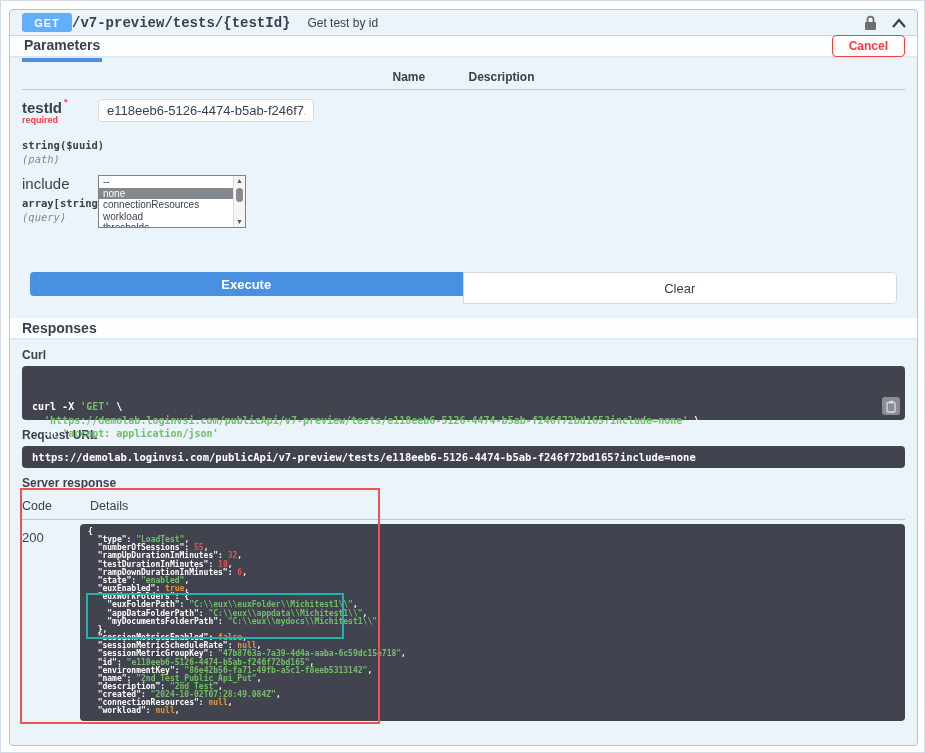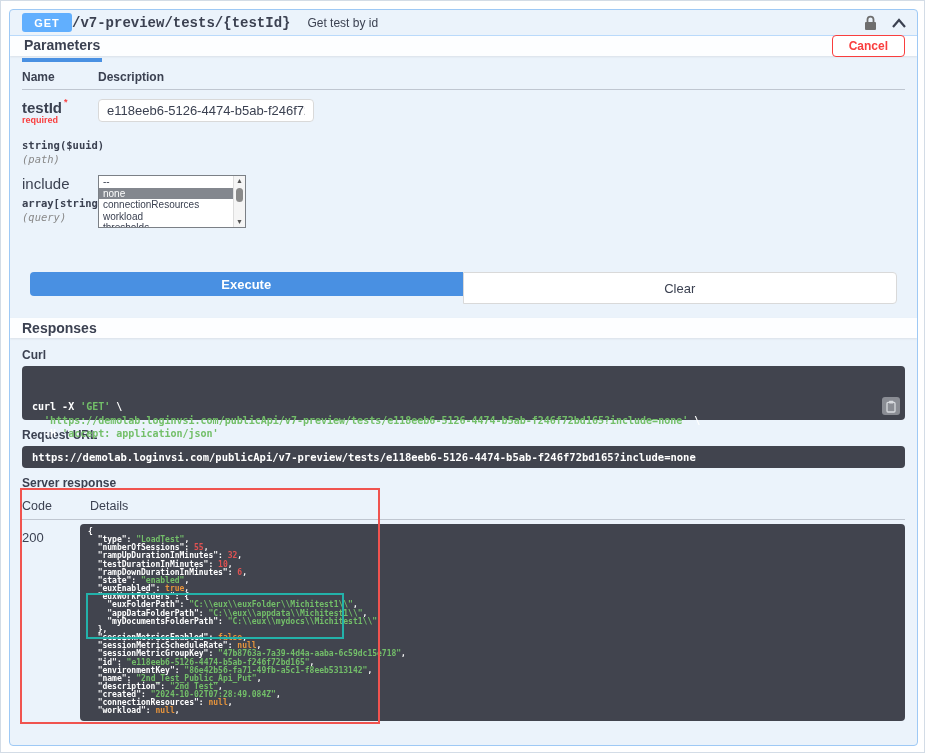--- a/index.html
+++ b/index.html
@@ -29,21 +29,21 @@
   .tabttl { font-size:14px; font-weight:600; color:#3b4151; }
   .tab-params { height:30px; display:flex; align-items:center; border-bottom:4px solid var(--execute_blue,#4990e2);
                 padding:0 2px; margin-bottom:-1px; }
   .btn-cancel { background:#fff; border:1px solid var(--cancel_red,#f93e3e); color:var(--cancel_red,#f93e3e);
                 font-size:12px; font-weight:bold; border-radius:4px; padding:3px 16px; cursor:pointer;
                 font-family:"Liberation Sans", sans-serif; }
 
   
   .params { padding:6px 12px 0; }
   .thead { display:flex; padding:8px 0 5px; border-bottom:1px solid rgba(59,65,81,.25);
-           font-size:12px; font-weight:bold; }
+           font-size:12px; font-weight:bold;justify-content:center; }
   .col-name { width:76px; flex:none; }
   .prow { display:flex; }
   .prow1 { padding:9px 0 0; }
   .prow2 { padding:10px 0 8px; }
   .pcell-name { width:76px; flex:none; }
   .pcell-val { flex:1; }
   .pname { font-size:15px; color:#3b4151; }
   .pname.bold { font-weight:bold; }
   .req { color:var(--cancel_red,#f93e3e); font-size:9px; font-weight:bold; vertical-align:top;
          position:relative; top:-2px; margin-left:2px; }

